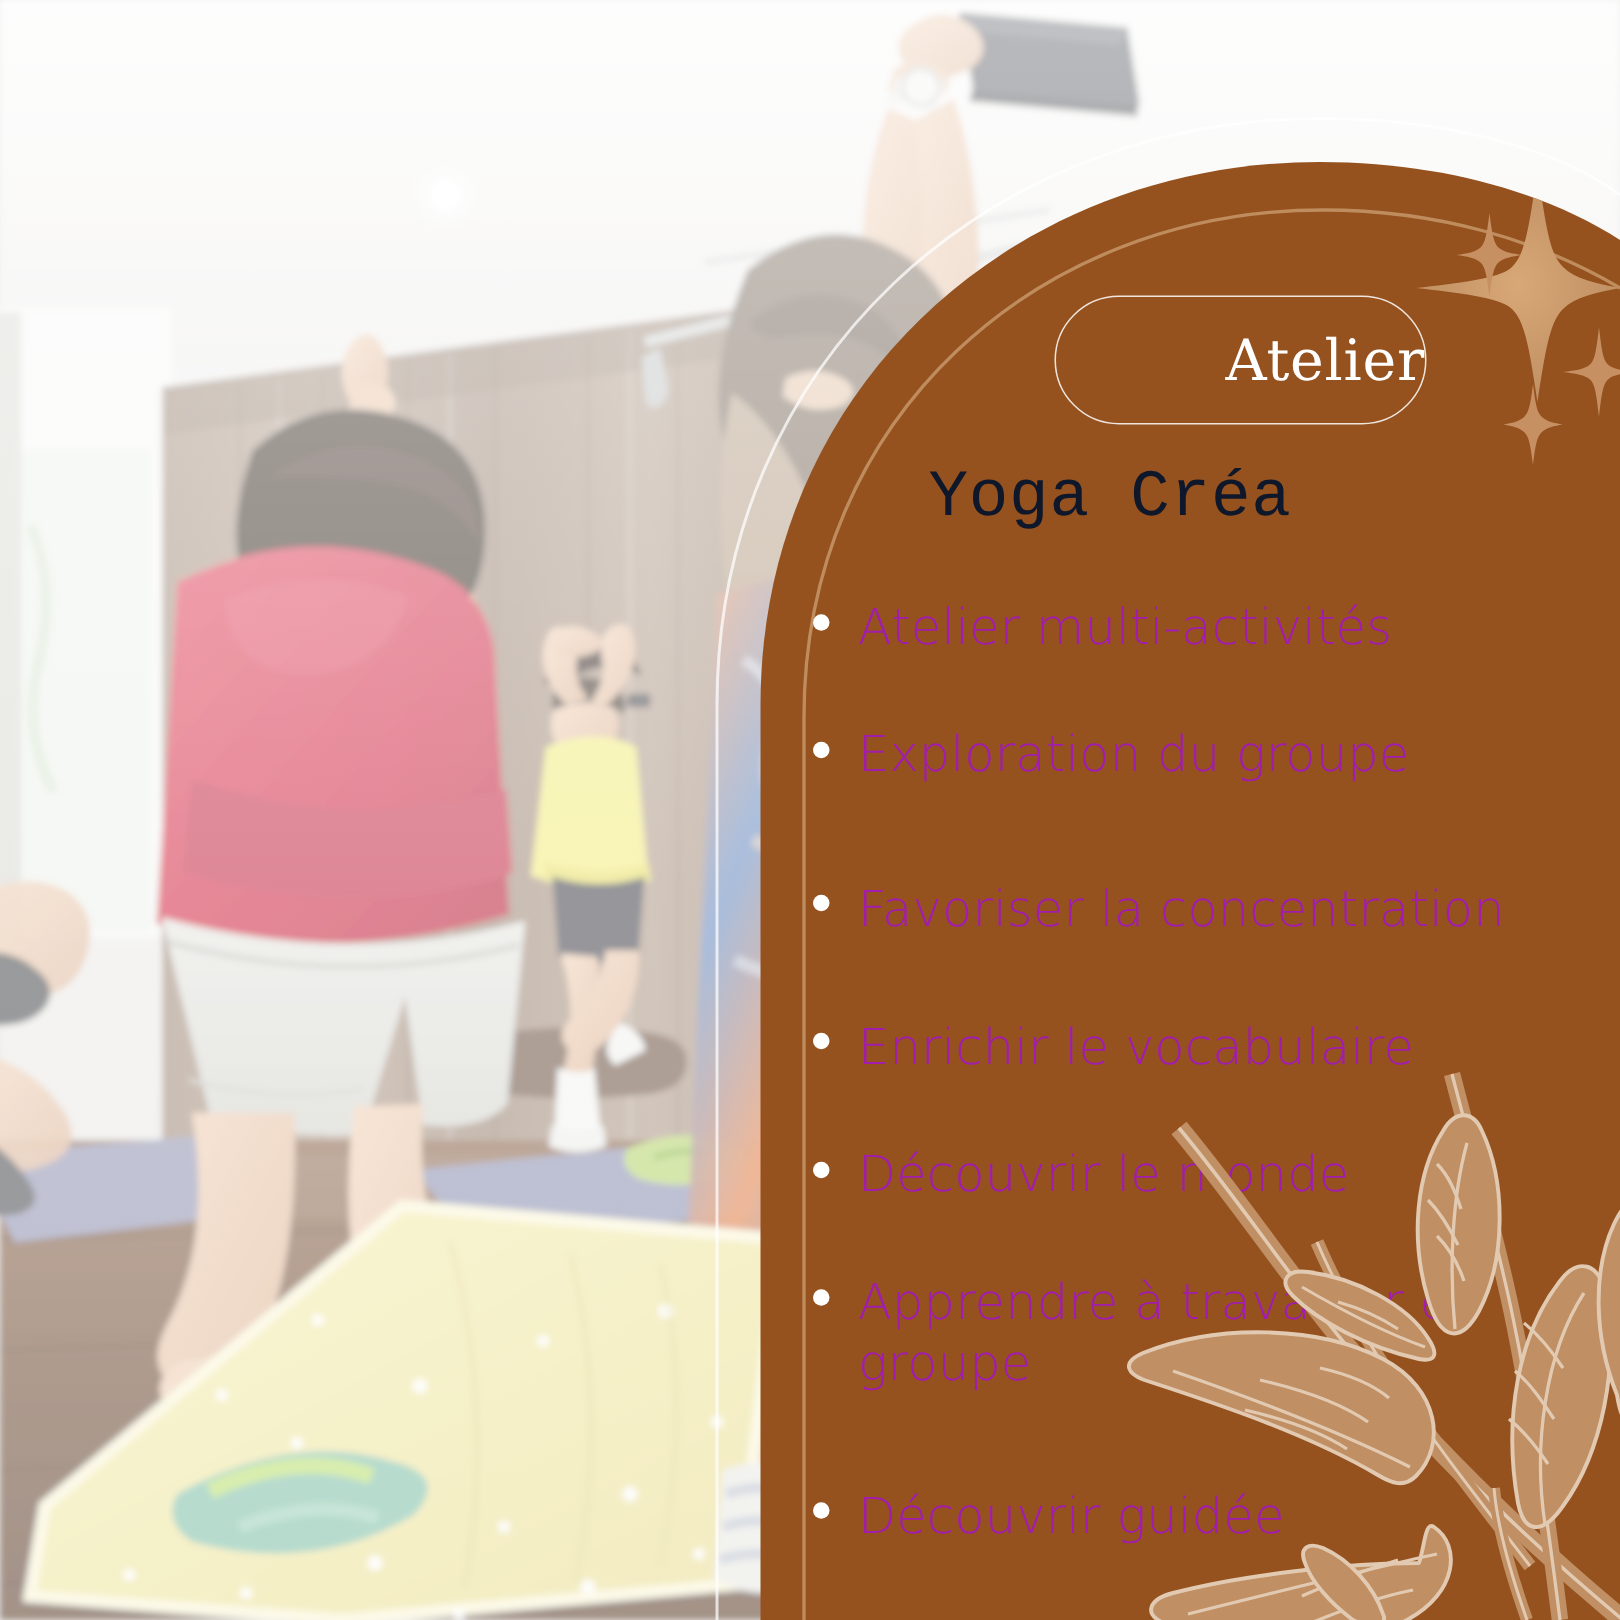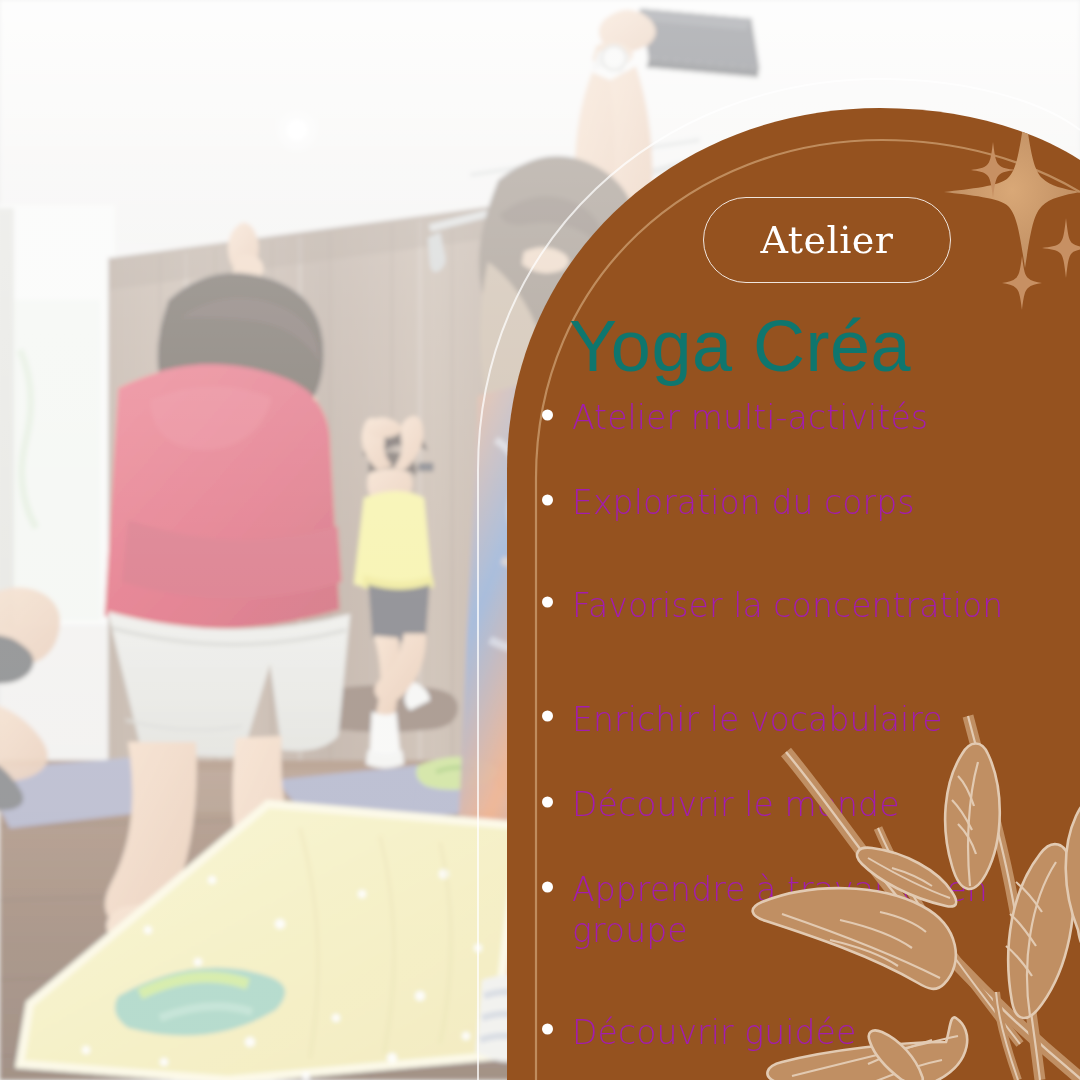--- a/index.html
+++ b/index.html
@@ -34,34 +34,34 @@
   .arch-layer{position:absolute;inset:0;}
   .arch-layer svg{display:block;width:1080px;height:1080px;}
 
   
   .content{position:absolute;left:0;top:0;width:1080px;height:1080px;}
 
   .badge{
     position:absolute;left:703px;top:197px;width:248px;height:86px;
     border:1.6px solid rgba(255,255,255,.85);
     border-radius:43px;
-    display:flex;align-items:center;justify-content:center;
+    display:flex;align-items:center;justify-content:flex-end;
     box-sizing:border-box;
   }
   .badge-label{
     font-family:"DejaVu Serif", serif;
     font-size:38px;color:#ffffff;letter-spacing:.5px;
     line-height:1;
   }
 
   .title{
     position:absolute;left:510px;top:310px;width:460px;
     text-align:center;
-    font-family:Liberation Sans, sans-serif;
-    font-size:72px;line-height:1;color:#0f766e;
+    font-family:Liberation Mono, monospace;
+    font-size:44px;line-height:1;color:#0f172a;
     letter-spacing:.5px;
   }
 
   .bullets{
     position:absolute;left:536px;top:398px;width:520px;
   }
   .bullet{
     position:relative;
     display:block;
     padding-left:36px;
@@ -73,21 +73,21 @@
     letter-spacing:.1px;
     margin-bottom:45px;
   }
   .bullet .dot{
     position:absolute;left:6px;top:.50em;
     width:11px;height:11px;border-radius:50%;
     background:#ffffff;
     transform:translateY(-50%);
   }
   .bullet.gap-lg{margin-bottom:62px;}
-  .bullet.gap-xl{margin-bottom:74px;}
+  .bullet.gap-xl{margin-bottom:52px;}
 
   
   .deco{position:absolute;inset:0;pointer-events:none;}
   .deco svg{display:block;width:1080px;height:1080px;}
 </style>
 </head>
 <body>
 
 <div id="poster">
 
@@ -416,21 +416,21 @@
 
     <div class="title">Yoga Créa</div>
 
     <ul class="bullets" style="list-style:none;margin:0;padding:0;">
       <li class="bullet">
         <span class="dot"></span>
         <span>Atelier multi-activités</span>
       </li>
       <li class="bullet gap-lg">
         <span class="dot"></span>
-        <span>Exploration du corps</span>
+        <span>Exploration du groupe</span>
       </li>
       <li class="bullet gap-xl">
         <span class="dot"></span>
         <span>Favoriser la concentration</span>
       </li>
       <li class="bullet">
         <span class="dot"></span>
         <span>Enrichir le vocabulaire</span>
       </li>
       <li class="bullet">

